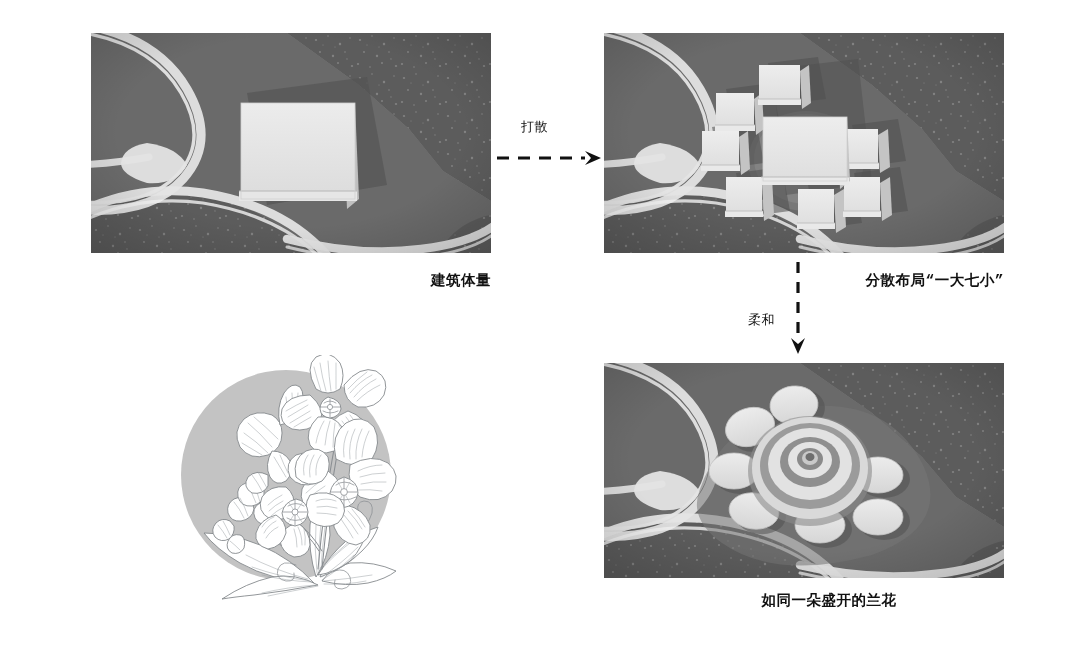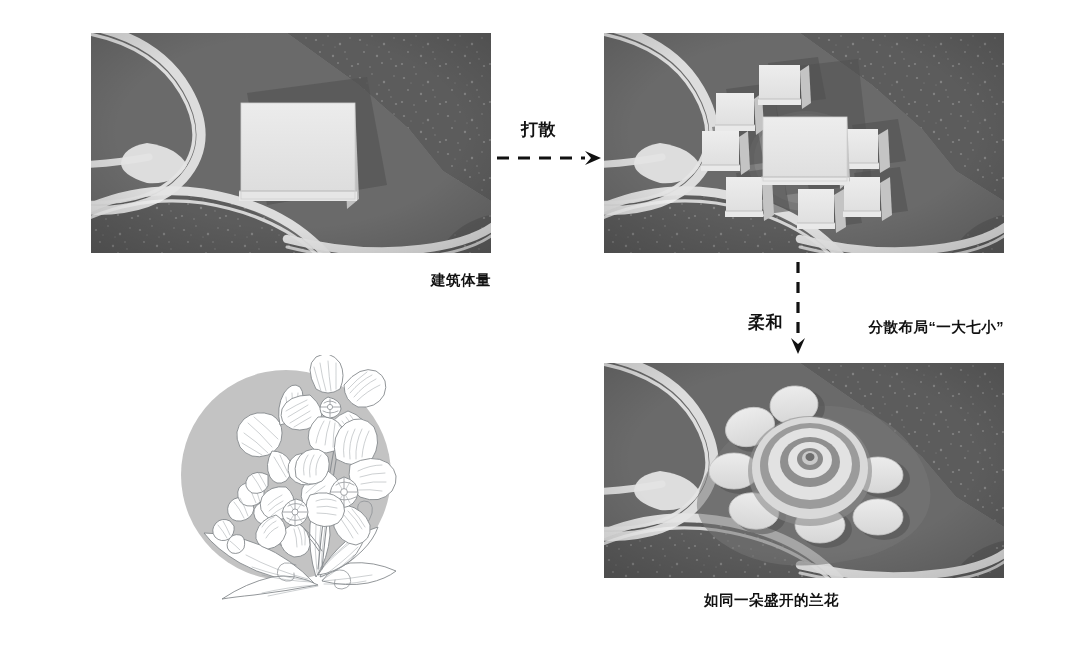--- a/index.html
+++ b/index.html
@@ -23,30 +23,31 @@
   .panel svg { display: block; width: 100%; height: 100%; }
 
   
   .caption {
     position: absolute;
     font-size: 14.5px;
     font-weight: bold;
     color: #111111;
     letter-spacing: .5px;
     white-space: nowrap;
+    font-family: Liberation Mono, monospace;
   }
   .caption.right { text-align: right; }
 
   
   .arrow { position: absolute; }
   .arrow svg { display: block; overflow: visible; }
   .arrow-label {
     position: absolute;
-    font-size: 17px;
-    font-weight: bold;
+    font-size: 13px;
+    font-weight: normal;
     color: #111111;
     white-space: nowrap;
     letter-spacing: .5px;
   }
 
   
   .orchid { position: absolute; }
   .orchid svg { display: block; width: 100%; height: 100%; }
 </style>
 </head>
@@ -241,21 +242,21 @@
 
       <path d="M243 84 L246 148 L236 156 L233 92 Z" fill="#c4c4c4"></path>
       <rect x="159" y="84" width="84" height="64" fill="url(#cubeTop2)"></rect>
       <rect x="157" y="144" width="88" height="8" fill="#e9e9e9"></rect>
       <line x1="157" y1="144" x2="245" y2="144" stroke="#b6b6b6" stroke-width=".9"></line>
       <rect x="159" y="84" width="84" height="64" fill="none" stroke="#d2d2d2" stroke-width=".8"></rect>
 
       <rect width="400" height="220" fill="url(#vign2)"></rect>
     </svg>
   </div>
-  <div class="caption right" style="left:754px; top:271px; width:250px;margin-top:47px;">分散布局“一大七小”</div>
+  <div class="caption right" style="left:754px; top:271px; width:250px;">分散布局“一大七小”</div>
 
   <div class="arrow" style="left:788px; top:262px; width:20px; height:94px;">
     <svg width="20" height="94" viewBox="0 0 20 94">
       <line x1="10" y1="0" x2="10" y2="76" stroke="#111" stroke-width="3.2" stroke-dasharray="11 9" stroke-linecap="butt"></line>
       <path d="M3 76 L10 92 L17 76 L10 82 Z" fill="#111"></path>
     </svg>
   </div>
   <div class="arrow-label" style="left:748px; top:311px;">柔和</div>
 
   <div class="panel" style="left:604px; top:363px; width:400px; height:215px;">
@@ -336,21 +337,21 @@
       <ellipse cx="206" cy="101" rx="42" ry="36" fill="#e2e2e2"></ellipse>
       <ellipse cx="206" cy="99" rx="30" ry="25" fill="#8f8f8f"></ellipse>
       <ellipse cx="206" cy="97" rx="22" ry="18" fill="#e4e4e4"></ellipse>
       <ellipse cx="206" cy="96" rx="13" ry="11" fill="#8a8a8a"></ellipse>
       <ellipse cx="206" cy="95" rx="8" ry="7" fill="#c9c9c9"></ellipse>
       <ellipse cx="206" cy="94" rx="4.5" ry="4" fill="#6f6f6f"></ellipse>
 
       <rect width="400" height="215" fill="url(#vign3)"></rect>
     </svg>
   </div>
-  <div class="caption" style="left:704px; top:591px; width:250px; text-align:left;">如同一朵盛开的兰花</div>
+  <div class="caption" style="left:704px; top:591px; width:250px; text-align:center;">如同一朵盛开的兰花</div>
 
   <div class="orchid" style="left:168px; top:355px; width:240px; height:245px;">
     <svg viewBox="0 0 240 245">
       <defs>
         <style>
           .ln { fill:none; stroke:#8b8f93; stroke-width:.75; stroke-linecap:round; stroke-linejoin:round; }
           .ln2 { fill:none; stroke:#9aa0a4; stroke-width:.5; stroke-linecap:round; }
           .pf { fill:#ffffff; stroke:#7e8387; stroke-width:.85; stroke-linejoin:round; }
         </style>
       </defs>

